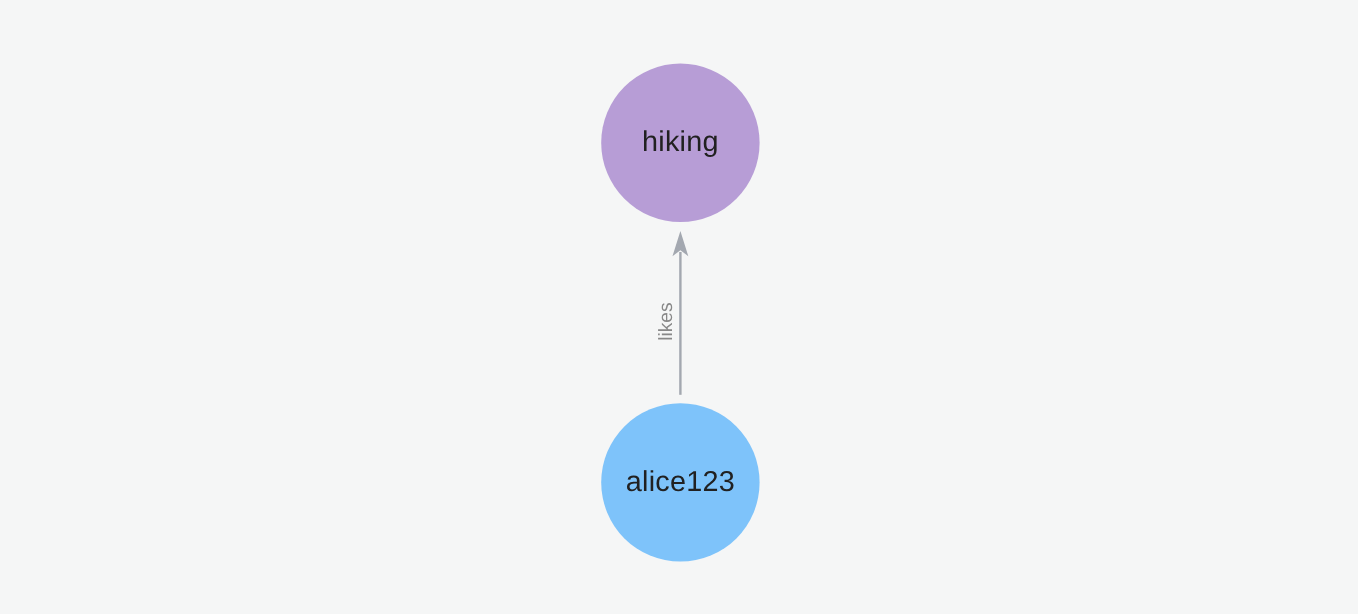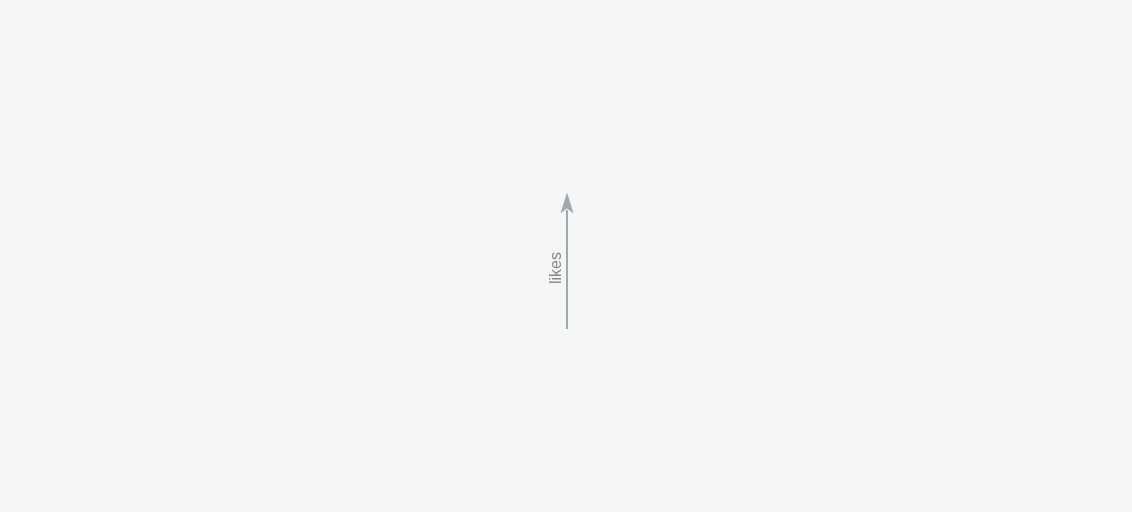--- a/index.html
+++ b/index.html
@@ -49,15 +49,21 @@
 
 <div class="canvas" style="background: rgb(245, 246, 246);">
 
   <svg class="edge-layer" viewBox="0 0 1132 512" xmlns="http://www.w3.org/2000/svg">
     <line x1="567" y1="210" x2="567" y2="329" stroke-width="2" stroke="#a3a8b0"></line>
     <path d="M567 192.5 L573.6 213.5 L567 208.5 L560.4 213.5 Z" fill="#a3a8b0"></path>
   </svg>
 
   <div class="edge-label">likes</div>
 
+  <div class="node node--hiking" style="background: rgb(183, 157, 214);">
+    <span class="node-label">hiking</span>
+  </div>
 
+  <div class="node node--alice" style="background: rgb(126, 195, 250);">
+    <span class="node-label">alice123</span>
+  </div>
 
 </div>
 
 </body></html>

